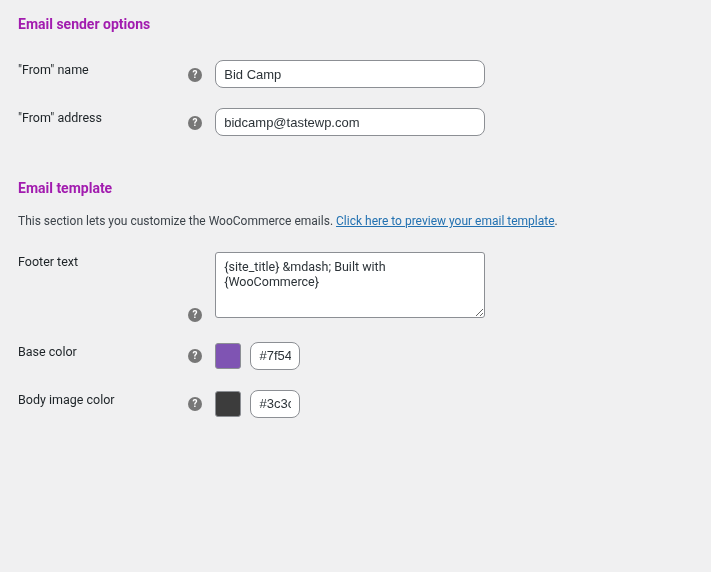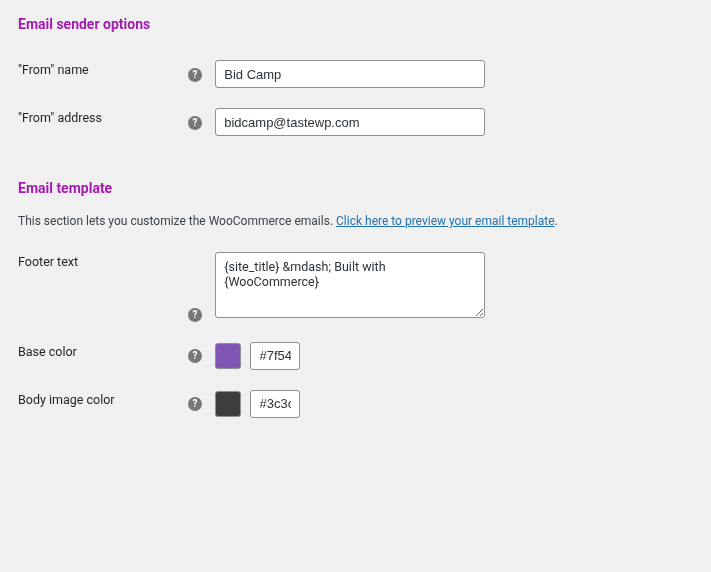--- a/index.html
+++ b/index.html
@@ -5,21 +5,21 @@
     * {box-sizing:border-box;margin:0;padding:0;}
     body{font-family:-apple-system,BlinkMacSystemFont,"Segoe UI",Roboto,Arial,sans-serif;background:#f0f0f1;color:#1d2327;font-size:13px;padding:12px 18px 30px;width:711px;}
     h2{font-size:14px;font-weight:700;color:#a21caf;margin:4px 0 18px;}
     h2.sec{margin-top:34px;}
     .desc{font-size:12px;color:#3c434a;margin-bottom:14px;}
     .desc a{color:#2271b1;text-decoration:underline;}
     table.form{border-collapse:collapse;width:100%;}
     table.form th{text-align:left;font-weight:400;font-size:12.5px;color:#1d2327;width:170px;padding:12px 10px 12px 0;vertical-align:top;}
     table.form td{padding:10px 0;vertical-align:top;}
     .hlp{display:inline-block;width:14px;height:14px;border-radius:50%;background:#777;color:#fff;font-size:10px;line-height:14px;text-align:center;font-weight:bold;vertical-align:middle;margin-right:10px;cursor:help;}
-    input[type=text]{height:28px;padding:2px 8px;border:1px solid #8c8f94;border-radius:3px;background:#fff;font-size:13px;color:#2c3338;}
+    input[type=text]{height:28px;padding:2px 8px;border:1px solid #8c8f94;border-radius:8px;background:#fff;font-size:13px;color:#2c3338;}
     .w-md{width:270px;}
     textarea{width:270px;height:66px;padding:6px 8px;border:1px solid #8c8f94;border-radius:3px;font-family:inherit;font-size:12.5px;color:#2c3338;resize:both;}
     .swatch{display:inline-block;width:26px;height:26px;border:1px solid #8c8f94;border-radius:3px;vertical-align:middle;margin-right:6px;}
     .col-in{width:50px;height:28px;padding:2px 6px;border:1px solid #8c8f94;border-radius:3px;font-size:12.5px;vertical-align:middle;}
   </style>
 </head>
 <body>
 
 <h2>Email sender options</h2>
 <table class="form">

